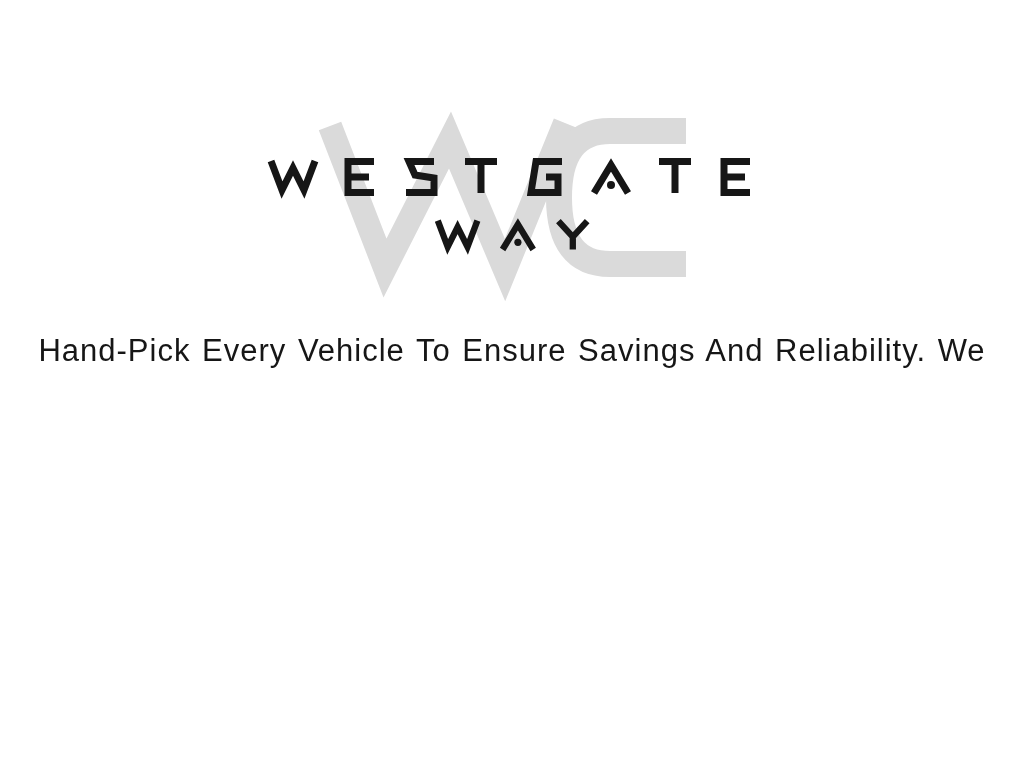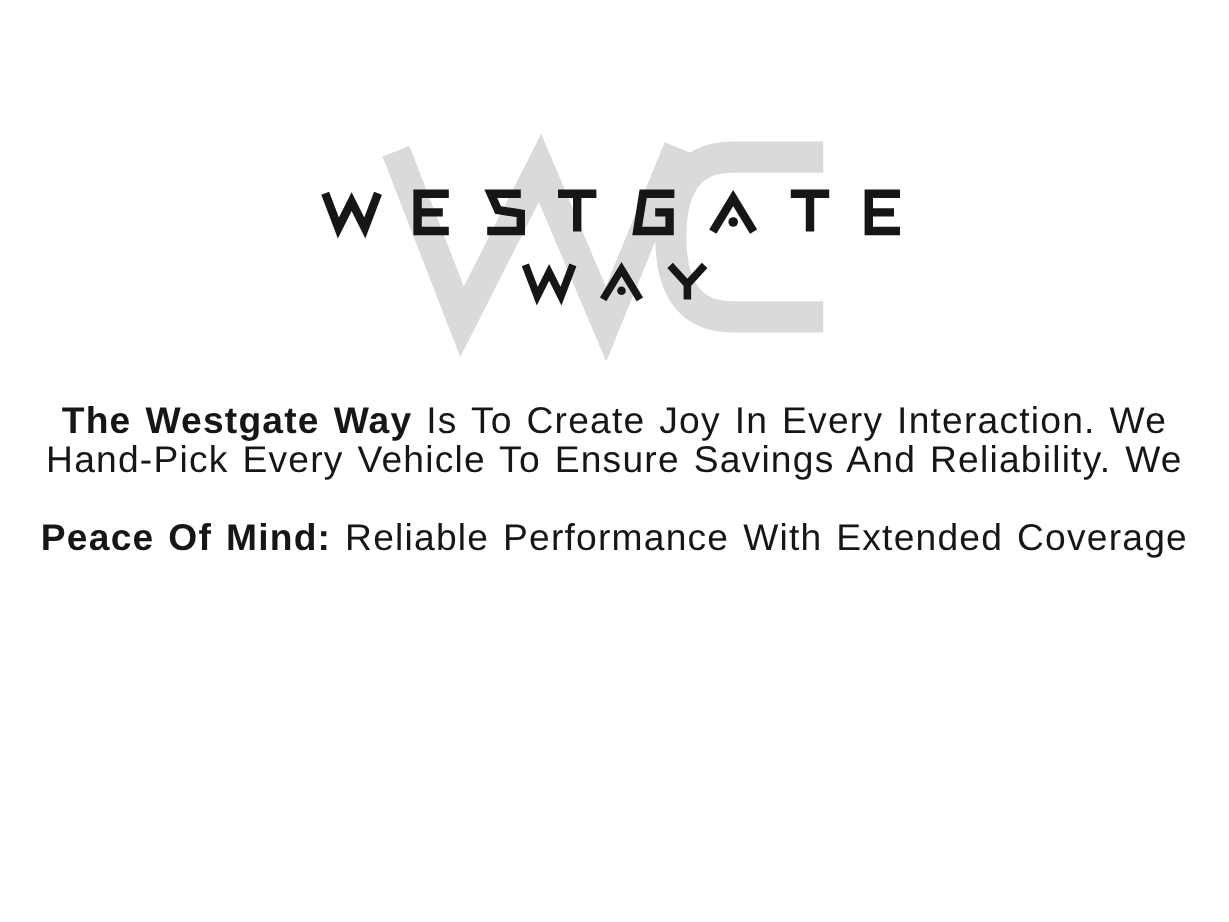--- a/index.html
+++ b/index.html
@@ -98,24 +98,22 @@
         <g transform="translate(134,0)">
           <path class="glyph" d="M2,3.5 L18,21 L34,3.5 M18,21 L18,35"></path>
         </g>
       </g>
     </svg>
   </div>
 
   <div class="content">
 
     <p>
-      <span class="line"><b>The Westgate Way</b><span> Is To Create Joy In Every Interaction. We</span></span>
       <span class="line"><span>Hand-Pick Every Vehicle To Ensure Savings And Reliability. We</span></span>
     </p>
 
 
 
     <p>
-      <span class="line"><b>Peace Of Mind:</b><span> Reliable Performance With Extended Coverage</span></span>
     </p>
 
   </div>
 </div>
 
 </body></html>

